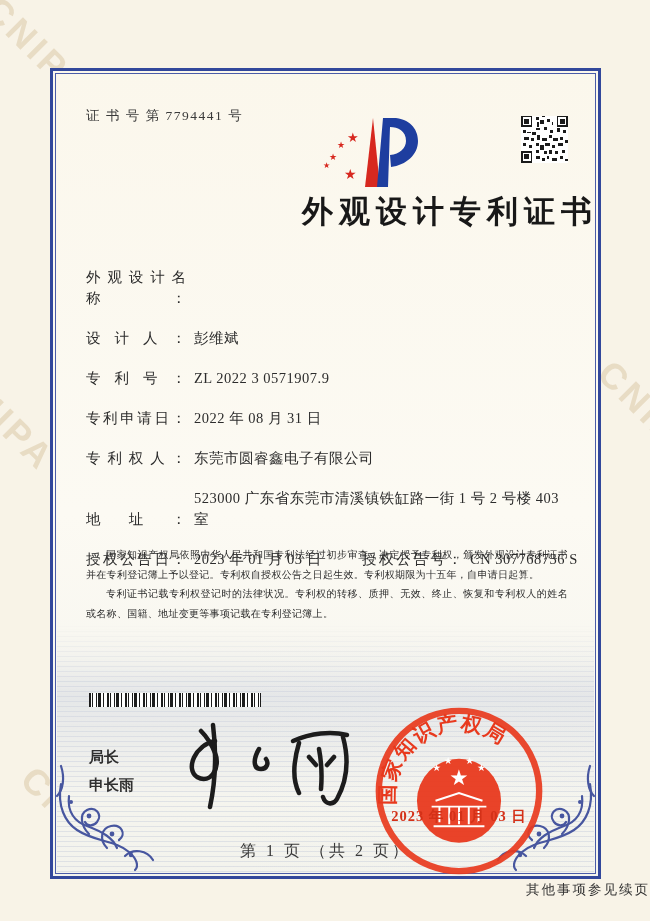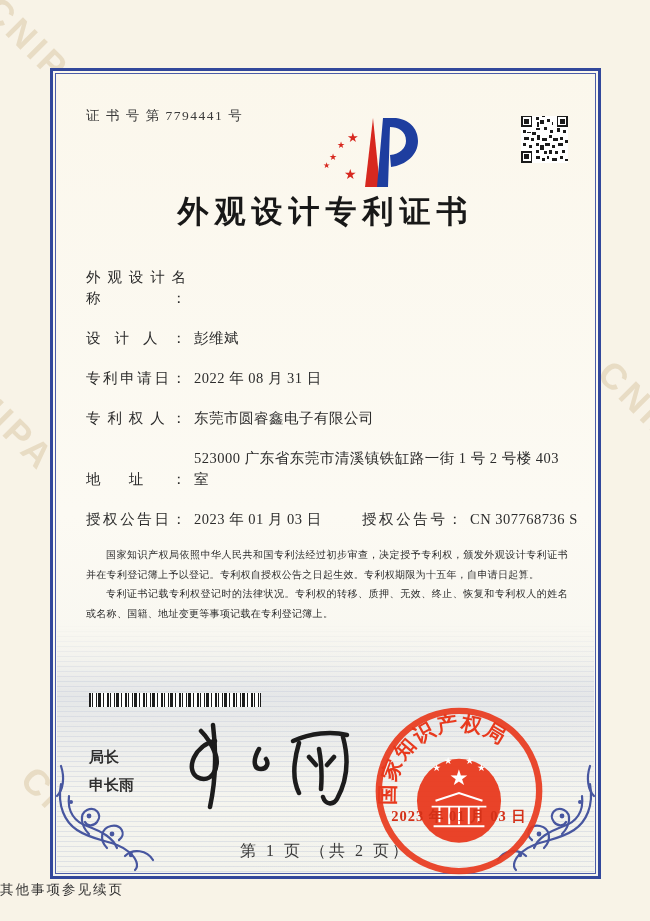--- a/index.html
+++ b/index.html
@@ -24,21 +24,21 @@
         -webkit-mask:linear-gradient(180deg,transparent 0,#000 60px);
         mask:linear-gradient(180deg,transparent 0,#000 60px);}
   .ornament{position:absolute;bottom:2px;width:118px;height:118px;color:#47569f;}
   .orn-l{left:2px;}
   .orn-r{right:2px;transform:scaleX(-1);}
   
   .cert-no{position:absolute;left:33px;top:36px;font-size:13.5px;letter-spacing:1.5px;color:#3a3a3a;}
   .logo{position:absolute;left:263px;top:44px;width:104px;height:80px;}
   .logo .star{position:absolute;color:#d7281f;line-height:1;}
   .qr{position:absolute;left:468px;top:44px;width:47px;height:48px;}
-  .title{position:absolute;left:0;right:0;top:120px;margin:0;text-align:center;
+  .title{position:absolute;left:0;right:0;top:120px;margin:0;text-align:right;
          font-size:31px;font-weight:700;letter-spacing:6px;color:#181818;}
   
   .fields{position:absolute;left:33px;top:196px;right:28px;font-size:14.5px;color:#2c2c2c;}
   .frow{display:flex;margin-bottom:19px;line-height:21px;align-items:flex-end;}
   .flabel{display:inline-block;width:100px;text-align:justify;text-align-last:justify;flex:none;}
   .fvalue{padding-left:8px;letter-spacing:.5px;}
   .grant{display:flex;margin-top:18px;line-height:21px;}
   .grant .fvalue{width:168px;flex:none;}
   
   .paras{position:absolute;left:33px;right:30px;top:466px;font-size:10px;color:#2c2c2c;margin-top:8px;}
@@ -50,21 +50,21 @@
              #1c1c1c 7px 8px,#fff 8px 9px,#1c1c1c 9px 12px,#fff 12px 14px,
              #1c1c1c 14px 15px,#fff 15px 18px);}
   .officer{position:absolute;left:36px;top:672px;font-family:"Liberation Sans",sans-serif;
            font-size:15px;font-weight:700;color:#303030;line-height:28px;z-index:3;}
   .sign{position:absolute;left:118px;top:648px;width:195px;height:95px;z-index:3;}
   .seal{position:absolute;left:318px;top:632px;width:176px;height:176px;z-index:2;}
   .seal-date{position:absolute;left:306px;top:736px;width:200px;text-align:center;z-index:4;
              font-size:14.5px;font-weight:700;color:#d43118;letter-spacing:1px;}
   .page-info{position:absolute;left:0;right:0;bottom:14px;text-align:center;
              font-size:16px;letter-spacing:3px;color:#3a3a3a;z-index:3;}
-  .foot-note{position:absolute;left:0;right:0;top:881px;text-align:left;
+  .foot-note{position:absolute;left:0;right:0;top:881px;text-align:right;
              font-size:13.5px;letter-spacing:2px;color:#333;}
 </style>
 </head>
 <body>
 
 <div class="page">
 
   <span class="wm" style="left:-28px;top:28px">CNIPA</span>
   <span class="wm" style="left:330px;top:252px">CNIPA</span>
   <span class="wm" style="left:-62px;top:398px">CNIPA</span>
@@ -176,20 +176,24 @@
 
     <div class="fields">
       <div class="frow">
         <span class="flabel">外观设计名称：</span>
       </div>
       <div class="frow">
         <span class="flabel">设计人：</span>
         <span class="fvalue">彭维斌</span>
       </div>
       <div class="frow">
+        <span class="flabel">专利号：</span>
+        <span class="fvalue">ZL 2022 3 0571907.9</span>
+      </div>
+      <div class="frow">
         <span class="flabel">专利申请日：</span>
         <span class="fvalue">2022 年 08 月 31 日</span>
       </div>
       <div class="frow">
         <span class="flabel">专利权人：</span>
         <span class="fvalue">东莞市圆睿鑫电子有限公司</span>
       </div>
       <div class="frow">
         <span class="flabel">地址：</span>
         <span class="fvalue">523000 广东省东莞市清溪镇铁缸路一街 1 号 2 号楼 403 室</span>

